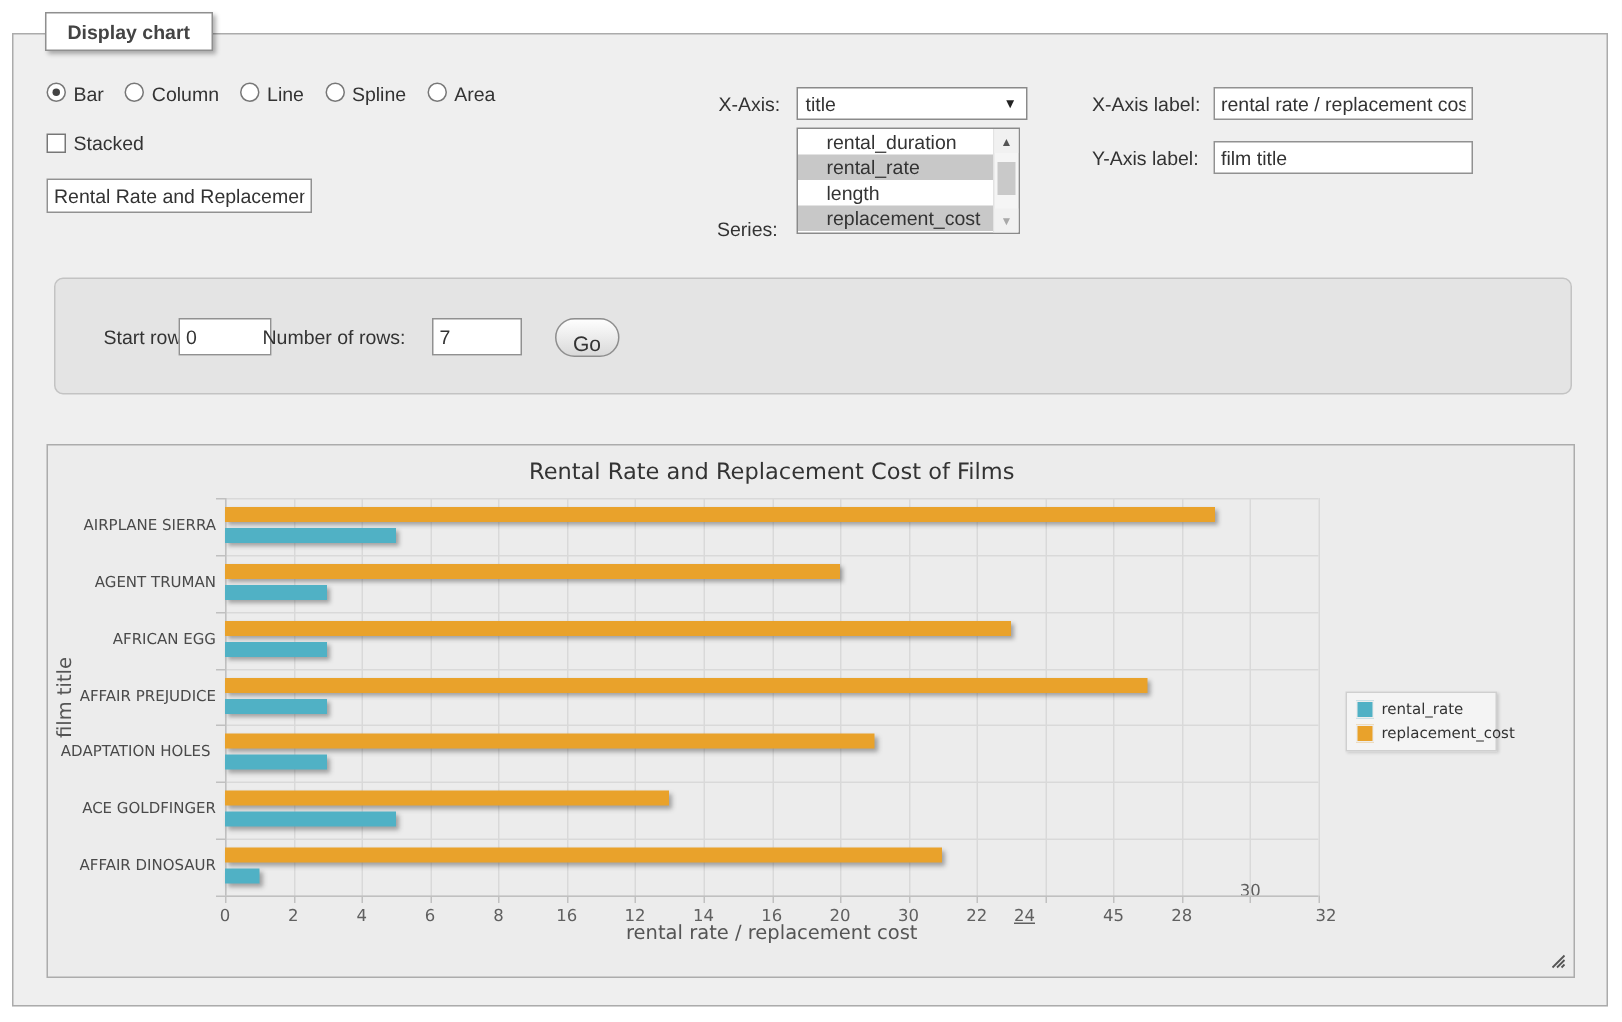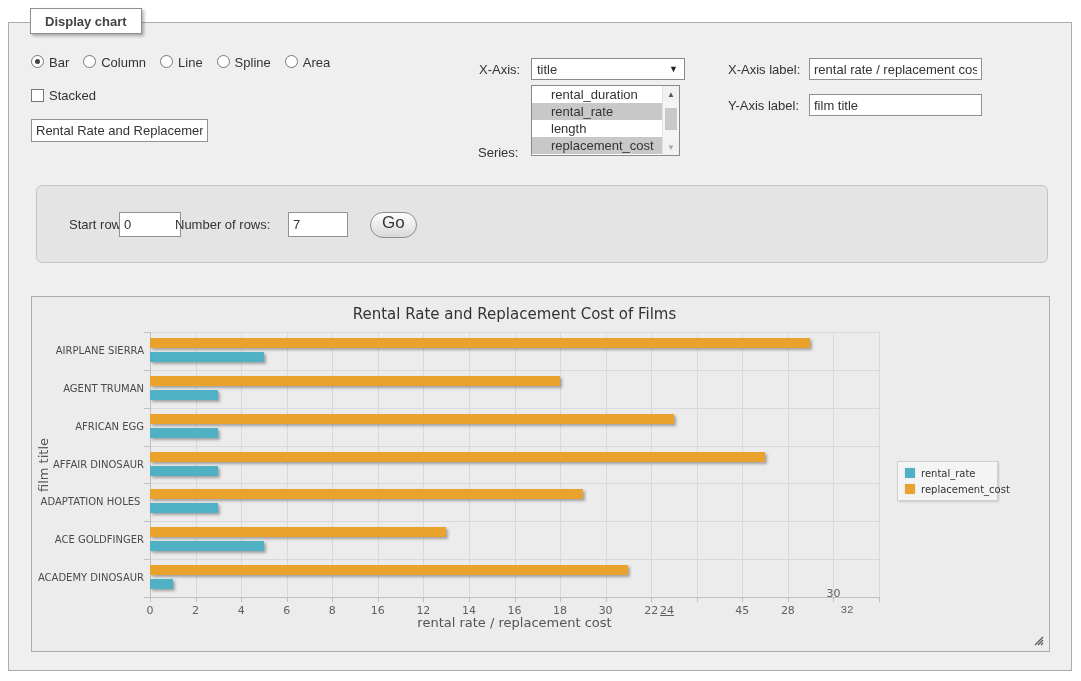--- a/index.html
+++ b/index.html
@@ -69,23 +69,23 @@
   .sb-btn.down { bottom:0; color:#A9A9A9; }
   .sb-thumb { position:absolute; left:2px; top:22px; width:12px; height:22px; background:#C9C9C9; }
 
   
   .rows-panel {
     left:27px; top:162px; width:1012px; height:78px;
     background:#E4E4E4; border:1px solid #C3C3C3; border-radius:6px;
   }
   .go-btn {
     position:absolute; left:333px; top:26px; height:26px; padding:0 11px;
-    border:1px solid #8E8E8E; border-radius:13px; color:#333; font-size:17px;
+    border:1px solid #8E8E8E; border-radius:13px; color:#333; font-size:14px;
     background:linear-gradient(#FEFEFE,#D9D9D9);
-    display:flex; align-items:flex-start; justify-content:center;
+    display:flex; align-items:flex-end; justify-content:center;
   }
 
   
   .chart-box {
     left:22px; top:273px; width:1019px; height:356px;
     background:#ECECEC; border:1px solid #ACACAC;
     font-family:"DejaVu Sans", sans-serif;
   }
   .chart-title {
     left:118px; top:8px; width:729px; text-align:center;
@@ -224,42 +224,42 @@
           <div class="abs tick-x" style="left: 391.375px; top: 300px;"></div>
           <div class="abs x-tick-label" style="left: 376.375px; top: 307px;">12</div>
           <div class="abs grid-v" style="left: 436.938px; top: 35px; height: 265px;"></div>
           <div class="abs tick-x" style="left: 436.938px; top: 300px;"></div>
           <div class="abs x-tick-label" style="left: 421.938px; top: 307px;">14</div>
           <div class="abs grid-v" style="left: 482.5px; top: 35px; height: 265px;"></div>
           <div class="abs tick-x" style="left: 482.5px; top: 300px;"></div>
           <div class="abs x-tick-label" style="left: 467.5px; top: 307px;">16</div>
           <div class="abs grid-v" style="left: 528.062px; top: 35px; height: 265px;"></div>
           <div class="abs tick-x" style="left: 528.062px; top: 300px;"></div>
-          <div class="abs x-tick-label" style="left: 513.062px; top: 307px;">18</div>
+          <div class="abs x-tick-label" style="left: 513.062px; top: 307px;">20</div>
           <div class="abs grid-v" style="left: 573.625px; top: 35px; height: 265px;"></div>
           <div class="abs tick-x" style="left: 573.625px; top: 300px;"></div>
           <div class="abs x-tick-label" style="left: 558.625px; top: 307px;">30</div>
           <div class="abs grid-v" style="left: 619.188px; top: 35px; height: 265px;"></div>
           <div class="abs tick-x" style="left: 619.188px; top: 300px;"></div>
           <div class="abs x-tick-label" style="left: 604.188px; top: 307px;">22</div>
           <div class="abs grid-v" style="left: 664.75px; top: 35px; height: 265px;"></div>
           <div class="abs tick-x" style="left: 664.75px; top: 300px;"></div>
-          <div class="abs x-tick-label" style="left: 620px; top: 307px; text-decoration: underline;">24</div>
+          <div class="abs x-tick-label" style="left: 636px; top: 307px; text-decoration: underline;">24</div>
           <div class="abs grid-v" style="left: 710.312px; top: 35px; height: 265px;"></div>
           <div class="abs tick-x" style="left: 710.312px; top: 300px;"></div>
           <div class="abs x-tick-label" style="left: 695.312px; top: 307px;">45</div>
           <div class="abs grid-v" style="left: 755.875px; top: 35px; height: 265px;"></div>
           <div class="abs tick-x" style="left: 755.875px; top: 300px;"></div>
           <div class="abs x-tick-label" style="left: 740.875px; top: 307px;">28</div>
           <div class="abs grid-v" style="left: 801.438px; top: 35px; height: 265px;"></div>
           <div class="abs tick-x" style="left: 801.438px; top: 300px;"></div>
           <div class="abs x-tick-label" style="left: 786.438px; top: 290px;">30</div>
           <div class="abs grid-v" style="left: 847px; top: 35px; height: 265px;"></div>
           <div class="abs tick-x" style="left: 847px; top: 300px;"></div>
-          <div class="abs x-tick-label" style="left: 800px; top: 307px; font-family: Liberation Mono, monospace;">32</div>
+          <div class="abs x-tick-label" style="left: 837px; top: 307px;">32</div>
           <div class="abs grid-h" style="left: 118px; top: 35px; width: 729px;"></div>
           <div class="abs tick-y" style="left: 112px; top: 35px;"></div>
           <div class="abs grid-h" style="left: 118px; top: 72.8571px; width: 729px;"></div>
           <div class="abs tick-y" style="left: 112px; top: 72.8571px;"></div>
           <div class="abs grid-h" style="left: 118px; top: 110.714px; width: 729px;"></div>
           <div class="abs tick-y" style="left: 112px; top: 110.714px;"></div>
           <div class="abs grid-h" style="left: 118px; top: 148.571px; width: 729px;"></div>
           <div class="abs tick-y" style="left: 112px; top: 148.571px;"></div>
           <div class="abs grid-h" style="left: 118px; top: 186.429px; width: 729px;"></div>
           <div class="abs tick-y" style="left: 112px; top: 186.429px;"></div>
@@ -275,30 +275,30 @@
           <div class="abs bar" style="left: 118px; top: 55px; width: 113.678px; background: rgb(80, 177, 197);"></div>
           <div class="abs cat-label" style="top: 47.9286px;">AIRPLANE SIERRA</div>
           <div class="abs bar" style="left: 118px; top: 78.8571px; width: 409.835px; background: rgb(233, 162, 43);"></div>
           <div class="abs bar" style="left: 118px; top: 92.8571px; width: 68.1159px; background: rgb(80, 177, 197);"></div>
           <div class="abs cat-label" style="top: 85.7857px;">AGENT TRUMAN</div>
           <div class="abs bar" style="left: 118px; top: 116.714px; width: 523.741px; background: rgb(233, 162, 43);"></div>
           <div class="abs bar" style="left: 118px; top: 130.714px; width: 68.1159px; background: rgb(80, 177, 197);"></div>
           <div class="abs cat-label" style="top: 123.643px;">AFRICAN EGG</div>
           <div class="abs bar" style="left: 118px; top: 154.571px; width: 614.866px; background: rgb(233, 162, 43);"></div>
           <div class="abs bar" style="left: 118px; top: 168.571px; width: 68.1159px; background: rgb(80, 177, 197);"></div>
-          <div class="abs cat-label" style="top: 161.5px;">AFFAIR DINOSAUR</div>
+          <div class="abs cat-label" style="top: 161.5px;">AFFAIR PREJUDICE</div>
           <div class="abs bar" style="left: 118px; top: 192.429px; width: 432.616px; background: rgb(233, 162, 43);"></div>
           <div class="abs bar" style="left: 118px; top: 206.429px; width: 68.1159px; background: rgb(80, 177, 197);"></div>
           <div class="abs cat-label" style="top: 199.357px; text-align: center;">ADAPTATION HOLES</div>
           <div class="abs bar" style="left: 118px; top: 230.286px; width: 295.928px; background: rgb(233, 162, 43);"></div>
           <div class="abs bar" style="left: 118px; top: 244.286px; width: 113.678px; background: rgb(80, 177, 197);"></div>
           <div class="abs cat-label" style="top: 237.214px;">ACE GOLDFINGER</div>
           <div class="abs bar" style="left: 118px; top: 268.143px; width: 478.178px; background: rgb(233, 162, 43);"></div>
           <div class="abs bar" style="left: 118px; top: 282.143px; width: 22.5534px; background: rgb(80, 177, 197);"></div>
-          <div class="abs cat-label" style="top: 275.071px;">ACADEMY DINOSAUR</div>
+          <div class="abs cat-label" style="top: 275.071px;">AFFAIR DINOSAUR</div>
         </div>
       <div class="abs x-axis-title">rental rate / replacement cost</div>
       <div class="abs y-axis-title">film title</div>
       <div class="abs chart-legend">
           <div class="legend-item">
             <div class="swatch" style="background: rgb(80, 177, 197);"></div>
             <div class="legend-label">rental_rate</div>
           </div>
           <div class="legend-item">
             <div class="swatch" style="background: rgb(233, 162, 43);"></div>

